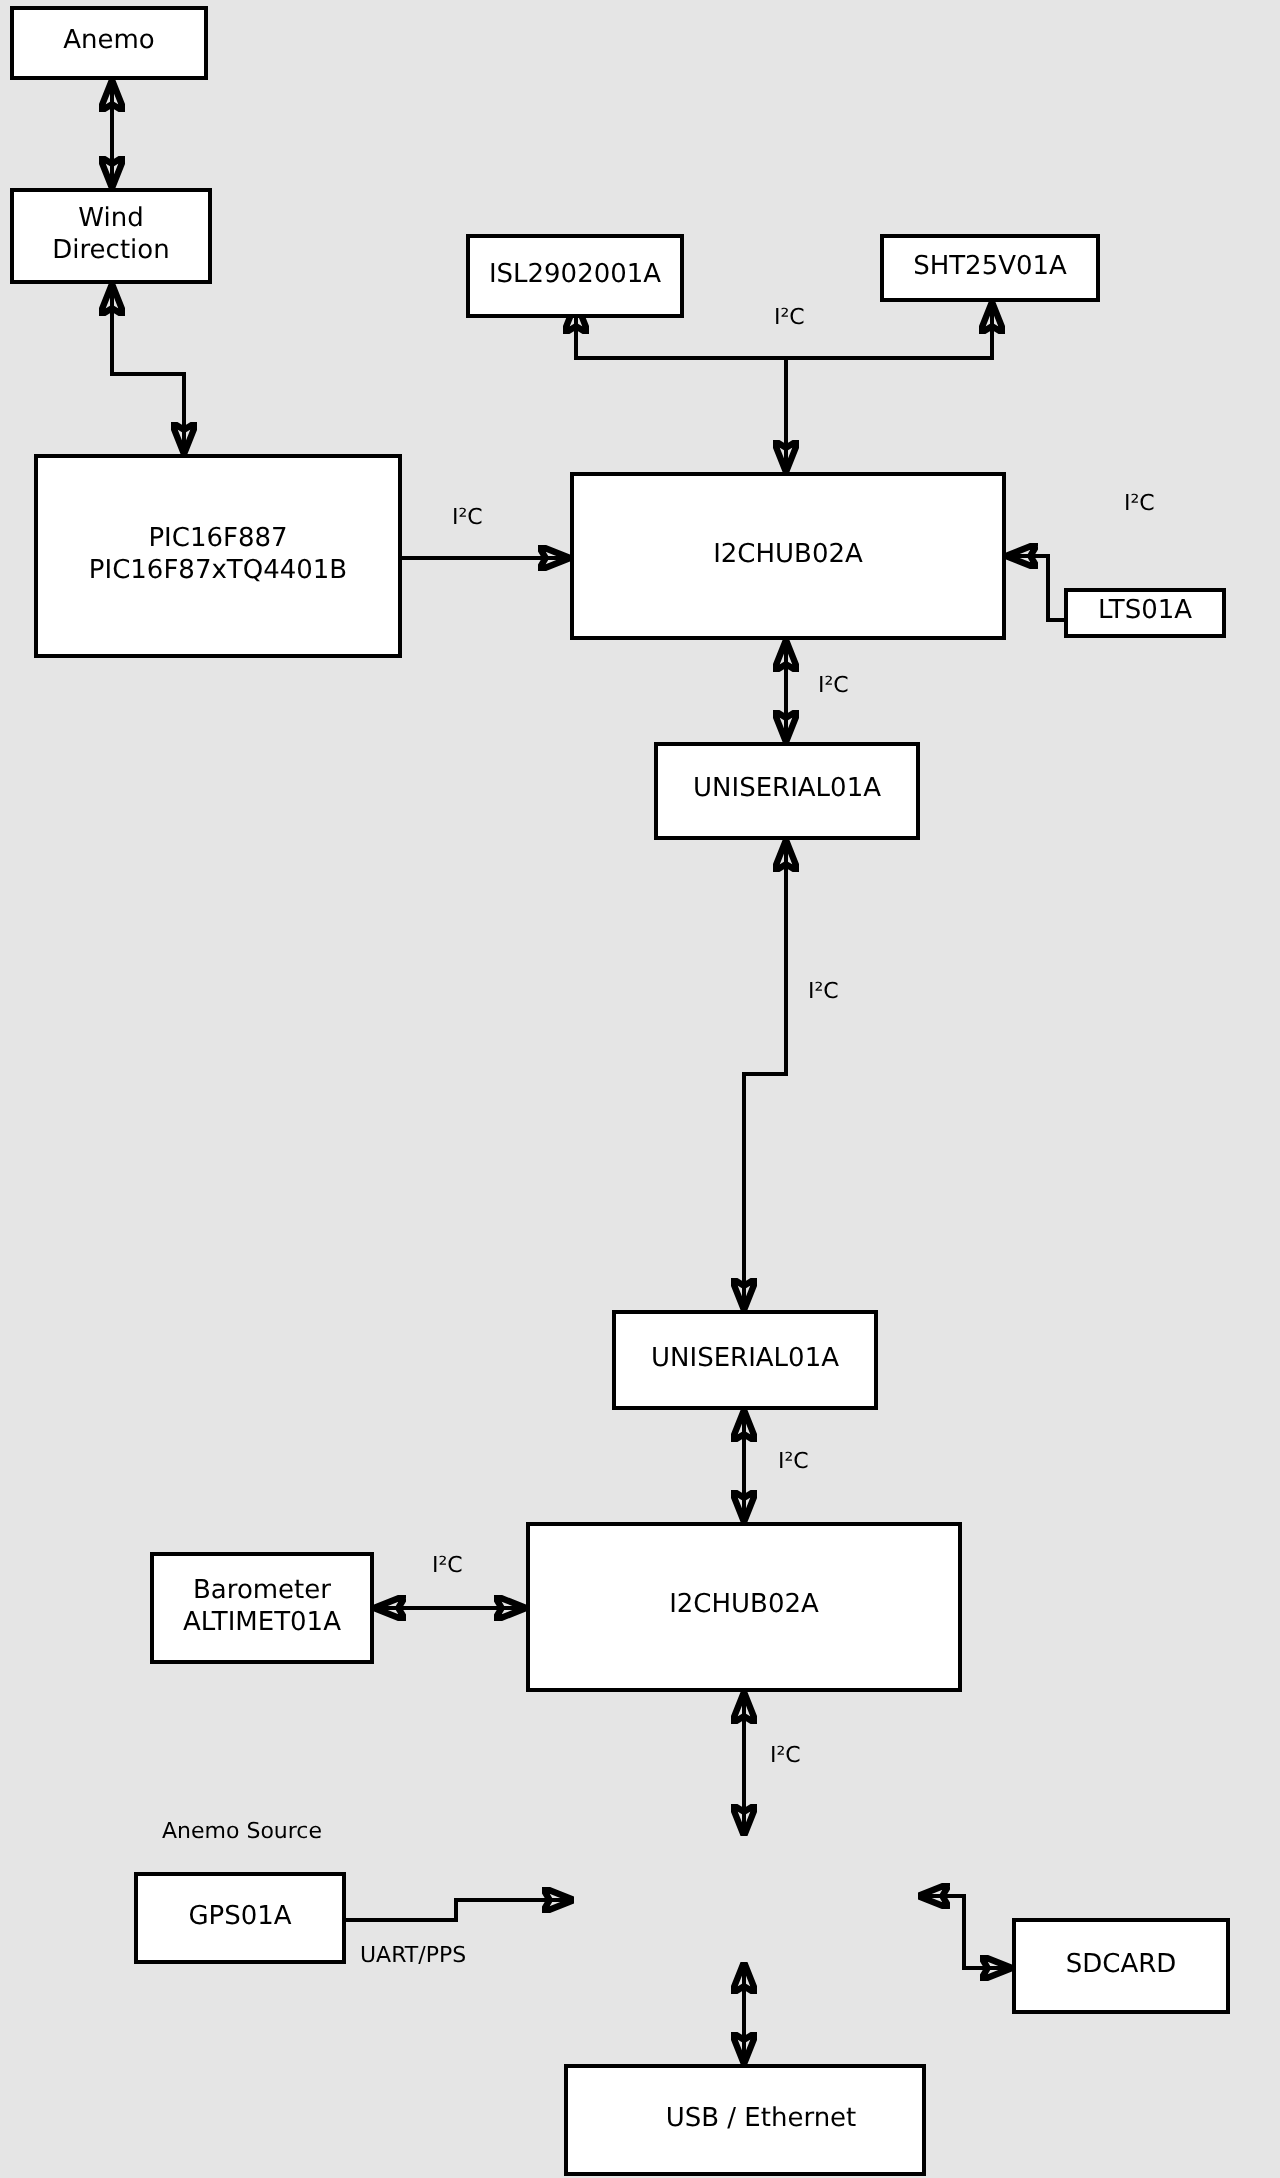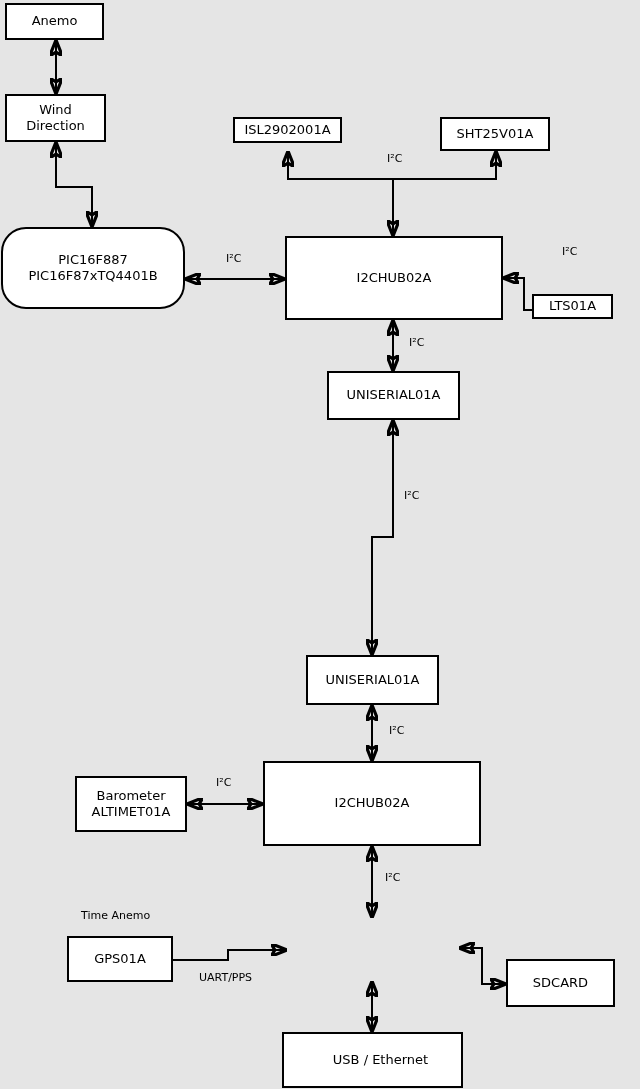--- a/index.html
+++ b/index.html
@@ -74,26 +74,26 @@
 
   <div class="node" style="left:5px; top:3px; width:99px; height:37px;">
     <span>Anemo</span>
   </div>
 
   <div class="node" style="left:5px; top:94px; width:101px; height:48px;">
     <span>Wind
 Direction</span>
   </div>
 
-  <div class="node" style="left:1px; top:227px; width:184px; height:82px;border-radius:25px;">
+  <div class="node" style="left:17px; top:227px; width:184px; height:102px;">
     <span>PIC16F887
 PIC16F87xTQ4401B</span>
   </div>
 
-  <div class="node" style="left:233px; top:117px; width:109px; height:26px;">
+  <div class="node" style="left:233px; top:117px; width:109px; height:42px;">
     <span>ISL2902001A</span>
   </div>
 
   <div class="node" style="left:440px; top:117px; width:110px; height:34px;">
     <span>SHT25V01A</span>
   </div>
 
   <div class="node" style="left:285px; top:236px; width:218px; height:84px;">
     <span>I2CHUB02A</span>
   </div>
@@ -133,16 +133,16 @@
   </div>
 
   <div class="edge-label" style="left:387px; top:152px;">I²C</div>
   <div class="edge-label" style="left:226px; top:252px;">I²C</div>
   <div class="edge-label" style="left:562px; top:245px;">I²C</div>
   <div class="edge-label" style="left:409px; top:336px;">I²C</div>
   <div class="edge-label" style="left:404px; top:489px;">I²C</div>
   <div class="edge-label" style="left:389px; top:724px;">I²C</div>
   <div class="edge-label" style="left:216px; top:776px;">I²C</div>
   <div class="edge-label" style="left:385px; top:871px;">I²C</div>
-  <div class="edge-label" style="left:81px; top:909px;">Time Anemo</div>
-  <div class="edge-label" style="left:199px; top:971px;">UART/PPS</div>
+  <div class="edge-label" style="left:81px; top:909px;">Anemo Source</div>
+  <div class="edge-label" style="left:180px; top:971px;">UART/PPS</div>
 
 </div>
 
 </body></html>

